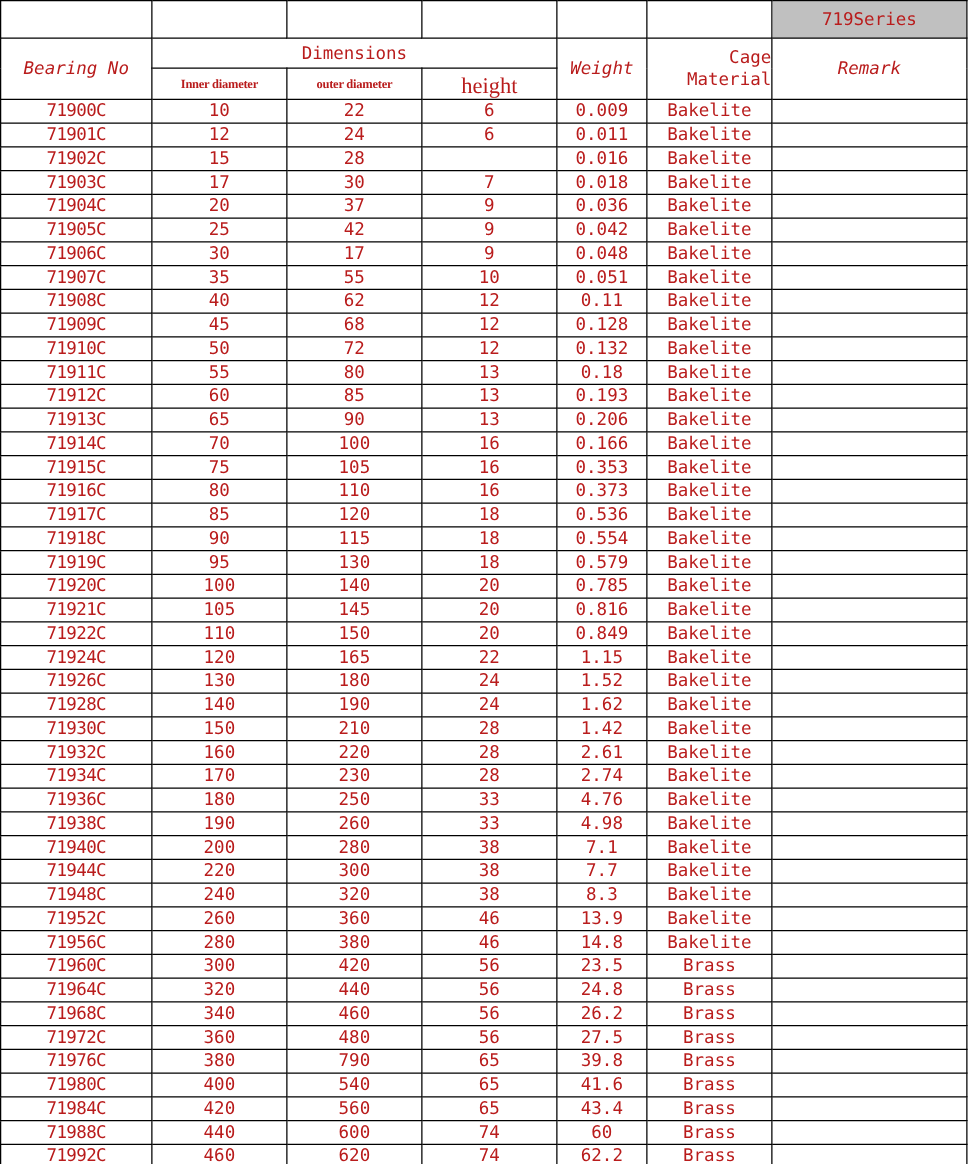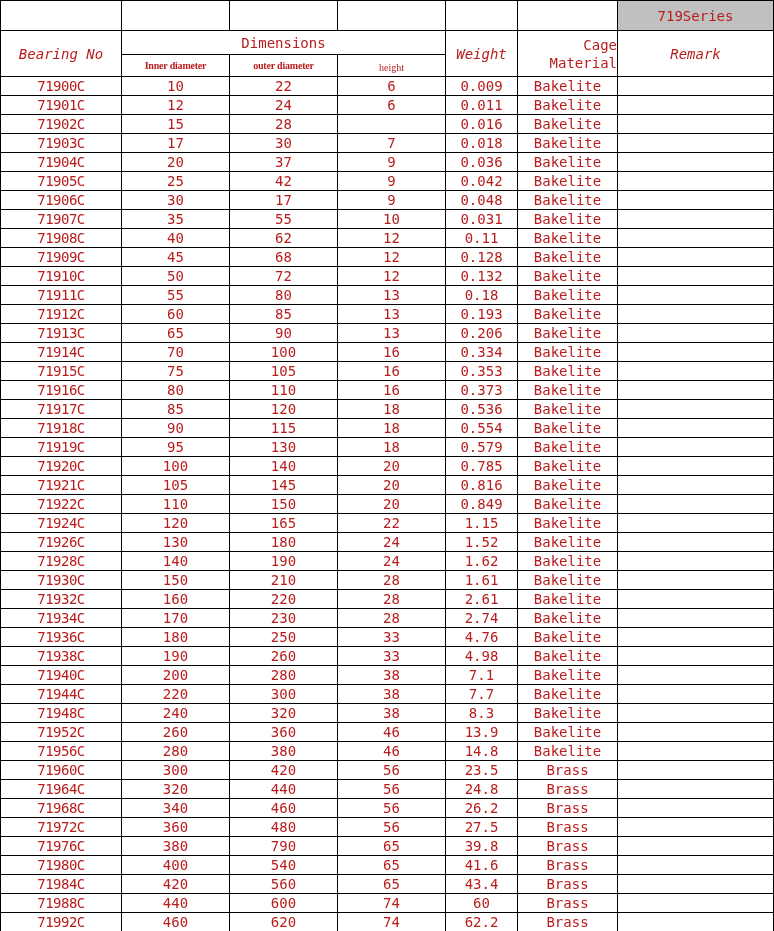--- a/index.html
+++ b/index.html
@@ -19,21 +19,21 @@
     vertical-align: middle;
     overflow: hidden;
     white-space: nowrap;
     font-weight: normal;
   }
   tr.top td { height: 29px; }
   td.series { background: #c0c0c0; font-size: 14px; }
   tr.h1 th { height: 23px; font-size: 14px; }
   tr.h2 th { height: 18px; font-family: Liberation Serif, serif; }
   th.sub { font-size: 10px; font-weight: bold; letter-spacing: -0.2px; }
-  th.sub-h { font-size: 10px; padding-top: 3px; }
+  th.sub-h { font-size: 18px; padding-top: 3px; }
   th.big { font-size: 14px; font-style: italic; }
   th.cage { font-size: 14px; line-height: 18px; text-align: right; }
   tbody td { height: 18px; font-size: 14px; line-height: 17px; }
   td.no { letter-spacing: -0.5px; }
   td.mat { text-decoration: none; margin-top: 14px; }
 </style>
 </head>
 <body>
 
 <table>
@@ -134,21 +134,21 @@
         <td>9</td>
         <td>0.048</td>
         <td class="mat">Bakelite</td>
         <td></td>
       </tr>
       <tr>
         <td class="no">71907C</td>
         <td>35</td>
         <td>55</td>
         <td>10</td>
-        <td>0.031</td>
+        <td>0.051</td>
         <td class="mat">Bakelite</td>
         <td></td>
       </tr>
       <tr>
         <td class="no">71908C</td>
         <td>40</td>
         <td>62</td>
         <td>12</td>
         <td>0.11</td>
         <td class="mat">Bakelite</td>
@@ -197,21 +197,21 @@
         <td>13</td>
         <td>0.206</td>
         <td class="mat">Bakelite</td>
         <td></td>
       </tr>
       <tr>
         <td class="no">71914C</td>
         <td>70</td>
         <td>100</td>
         <td>16</td>
-        <td>0.334</td>
+        <td>0.166</td>
         <td class="mat">Bakelite</td>
         <td></td>
       </tr>
       <tr>
         <td class="no">71915C</td>
         <td>75</td>
         <td>105</td>
         <td>16</td>
         <td>0.353</td>
         <td class="mat">Bakelite</td>
@@ -305,21 +305,21 @@
         <td>24</td>
         <td>1.62</td>
         <td class="mat">Bakelite</td>
         <td></td>
       </tr>
       <tr>
         <td class="no">71930C</td>
         <td>150</td>
         <td>210</td>
         <td>28</td>
-        <td>1.61</td>
+        <td>1.42</td>
         <td class="mat">Bakelite</td>
         <td></td>
       </tr>
       <tr>
         <td class="no">71932C</td>
         <td>160</td>
         <td>220</td>
         <td>28</td>
         <td>2.61</td>
         <td class="mat">Bakelite</td>

